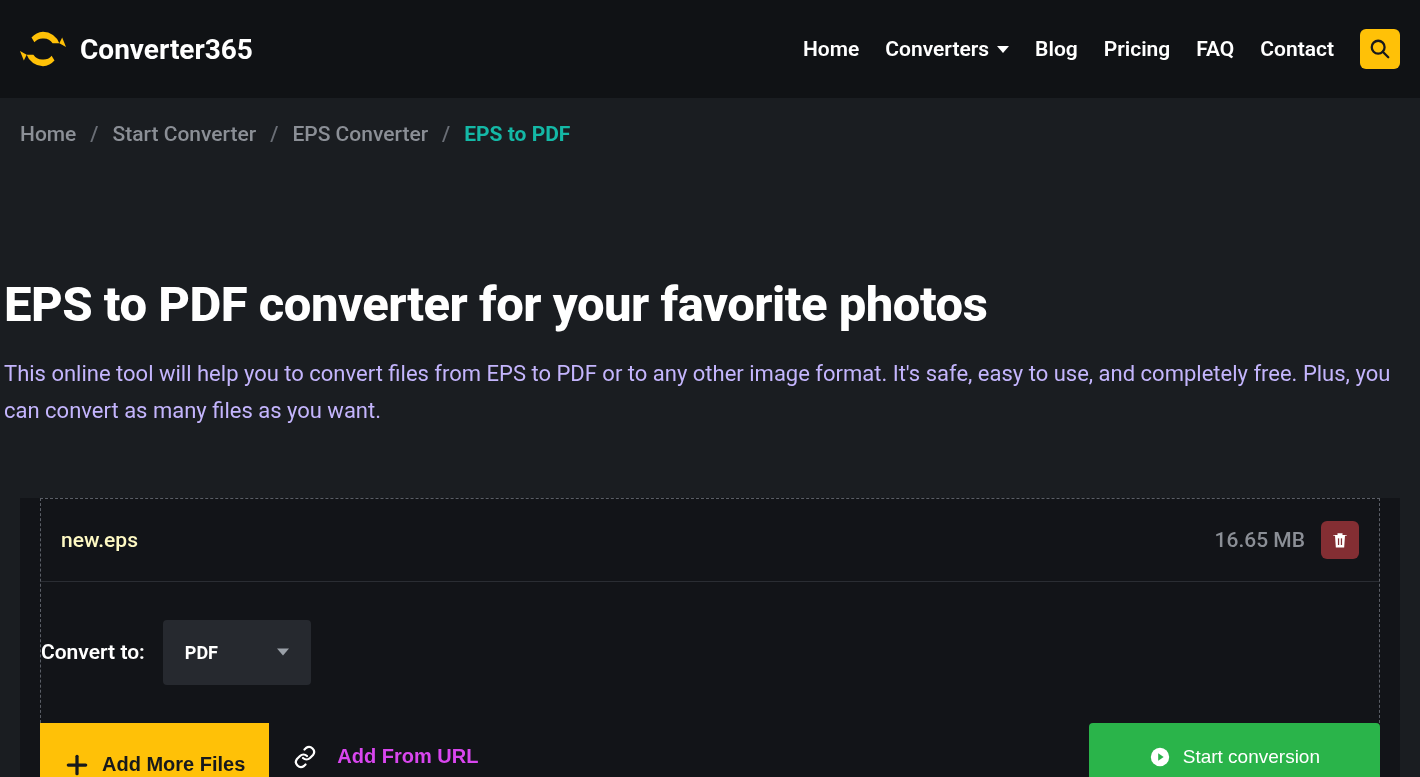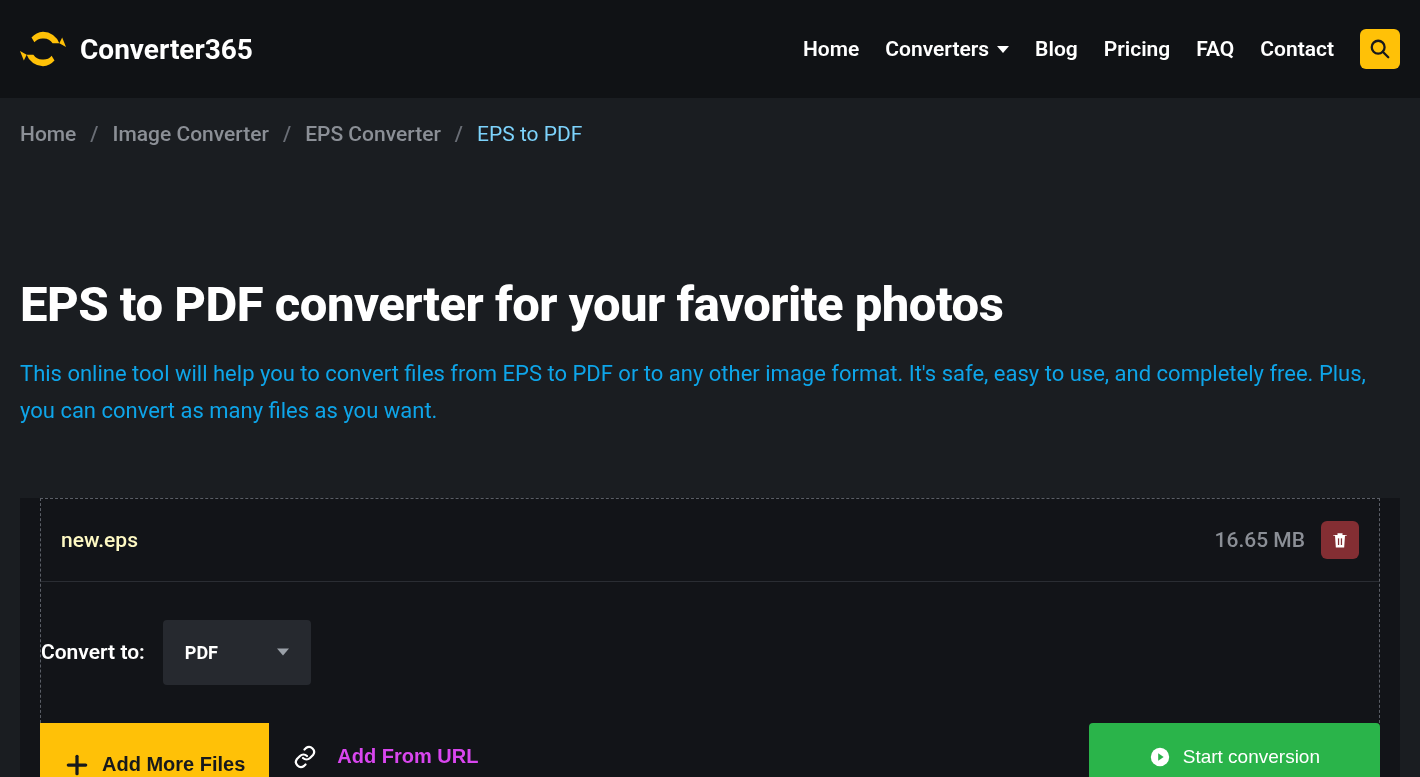--- a/index.html
+++ b/index.html
@@ -87,36 +87,36 @@
       font-weight: 500;
     }
     .breadcrumb-link {
       color: #8b8f96;
       cursor: pointer;
     }
     .breadcrumb-sep {
       color: #6a6e76;
     }
     .breadcrumb-current {
-      color: #7dd3fc;
-      font-weight: 400;
+      color: #14b8a6;
+      font-weight: 700;
     }
     
     .hero {
-      padding: 130px 20px 0 20px;
+      padding: 130px 20px 0 4px;
     }
     .hero h1 {
       font-size: 49px;
       font-weight: 800;
       margin-bottom: 22px;
       letter-spacing: -0.5px;
     }
     .hero p {
       font-size: 22px;
-      color: #0ea5e9;
+      color: #c4b5fd;
       line-height: 1.7;
       font-weight: 400;
     }
     
     .panel {
       margin: 68px 20px 0 20px;
       background: #121418;
       padding: 0;
     }
     .dashed-box {
@@ -279,21 +279,21 @@
         <circle cx="10" cy="10" r="7" stroke="#17191c" stroke-width="2.5" fill="none"></circle>
         <line x1="15" y1="15" x2="21" y2="21" stroke="#17191c" stroke-width="2.5" stroke-linecap="round"></line>
       </svg>
     </button>
   </nav>
 </header>
 
 <div class="breadcrumb">
   <span class="breadcrumb-link">Home</span>
   <span class="breadcrumb-sep">/</span>
-  <span class="breadcrumb-link">Image Converter</span>
+  <span class="breadcrumb-link">Start Converter</span>
   <span class="breadcrumb-sep">/</span>
   <span class="breadcrumb-link">EPS Converter</span>
   <span class="breadcrumb-sep">/</span>
   <span class="breadcrumb-current">EPS to PDF</span>
 </div>
 
 <section class="hero">
   <h1>EPS to PDF converter for your favorite photos</h1>
   <p>This online tool will help you to convert files from EPS to PDF or to any other image format. It's safe, easy to use, and completely free. Plus, you can convert as many files as you want.</p>
 </section>

